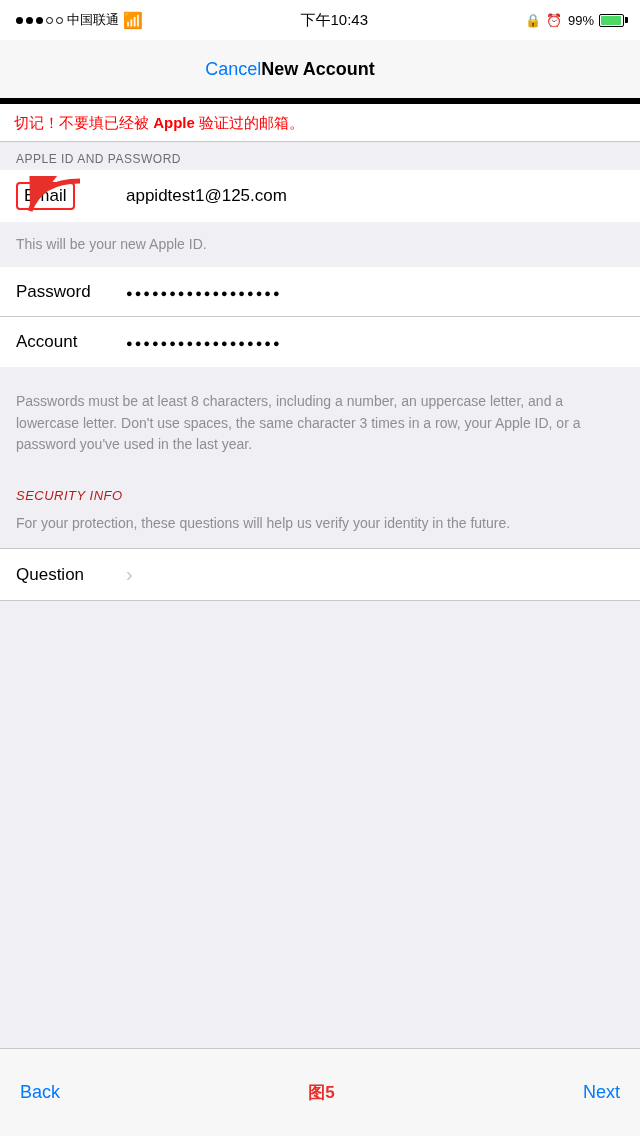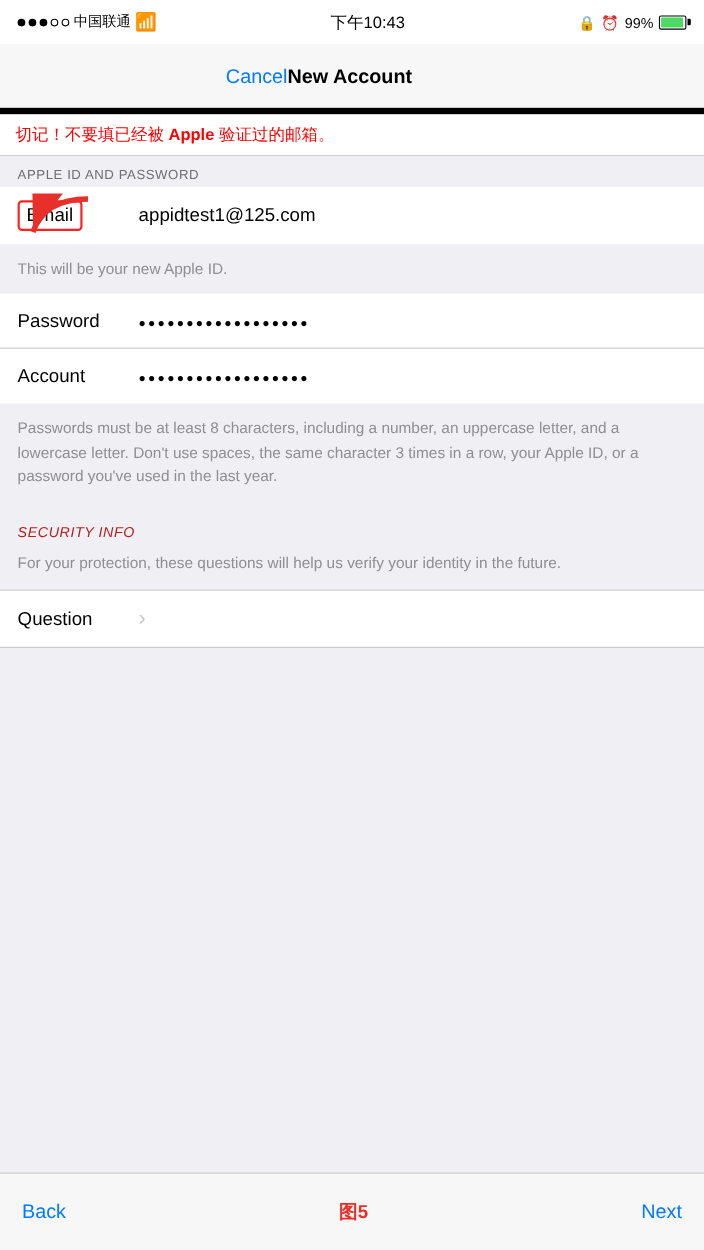--- a/index.html
+++ b/index.html
@@ -168,21 +168,21 @@
 
     
     .password-dots {
       font-size: 11px;
       color: #000;
       letter-spacing: 2px;
     }
 
     
     .section-group {
-      margin-bottom: 0;
+      margin-bottom: 12px;
     }
 
     
     .password-hint {
       background: #efeff4;
       padding: 12px 16px 16px;
       font-size: 14px;
       color: #8e8e93;
       line-height: 1.55;
     }
@@ -228,21 +228,21 @@
       color: #c7c7cc;
       font-size: 20px;
     }
 
     
     .bottom-toolbar {
       position: absolute;
       bottom: 0;
       left: 0;
       right: 0;
-      height: 70px;
+      height: 88px;
       background: #f7f7f7;
       border-top: 1px solid #c8c8c8;
       display: flex;
       align-items: center;
       justify-content: space-between;
       padding: 0 20px;
     }
     .toolbar-back {
       color: #007aff;
       font-size: 18px;

